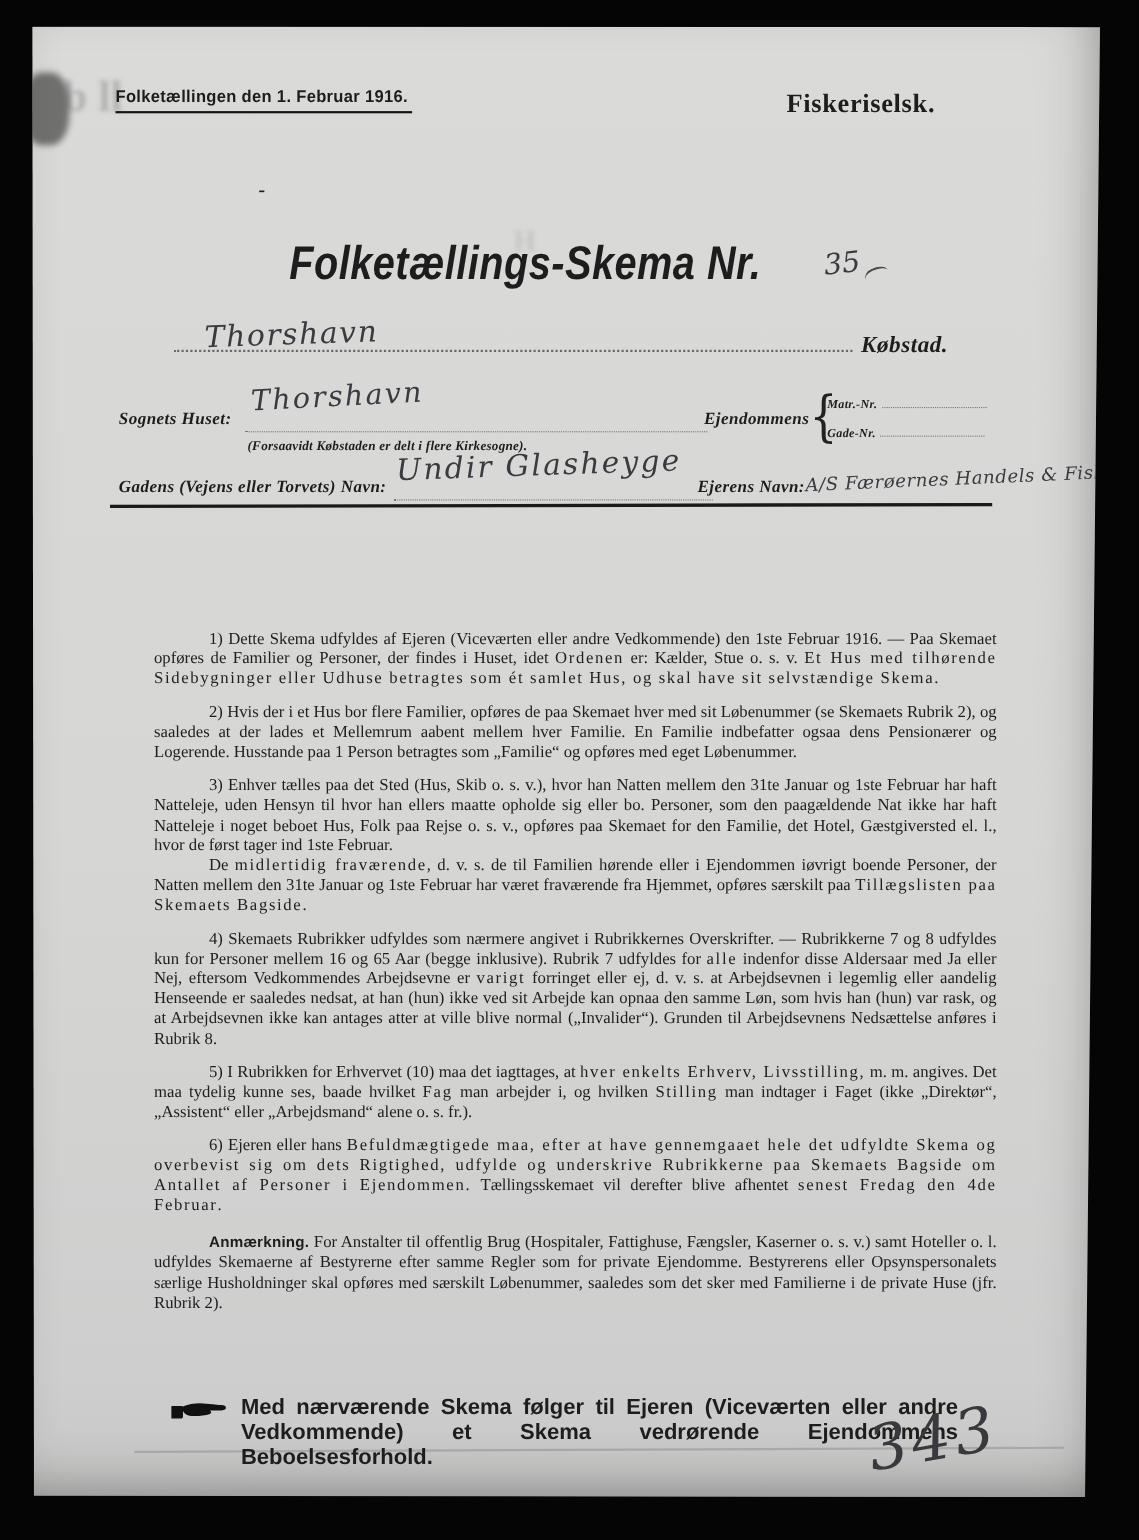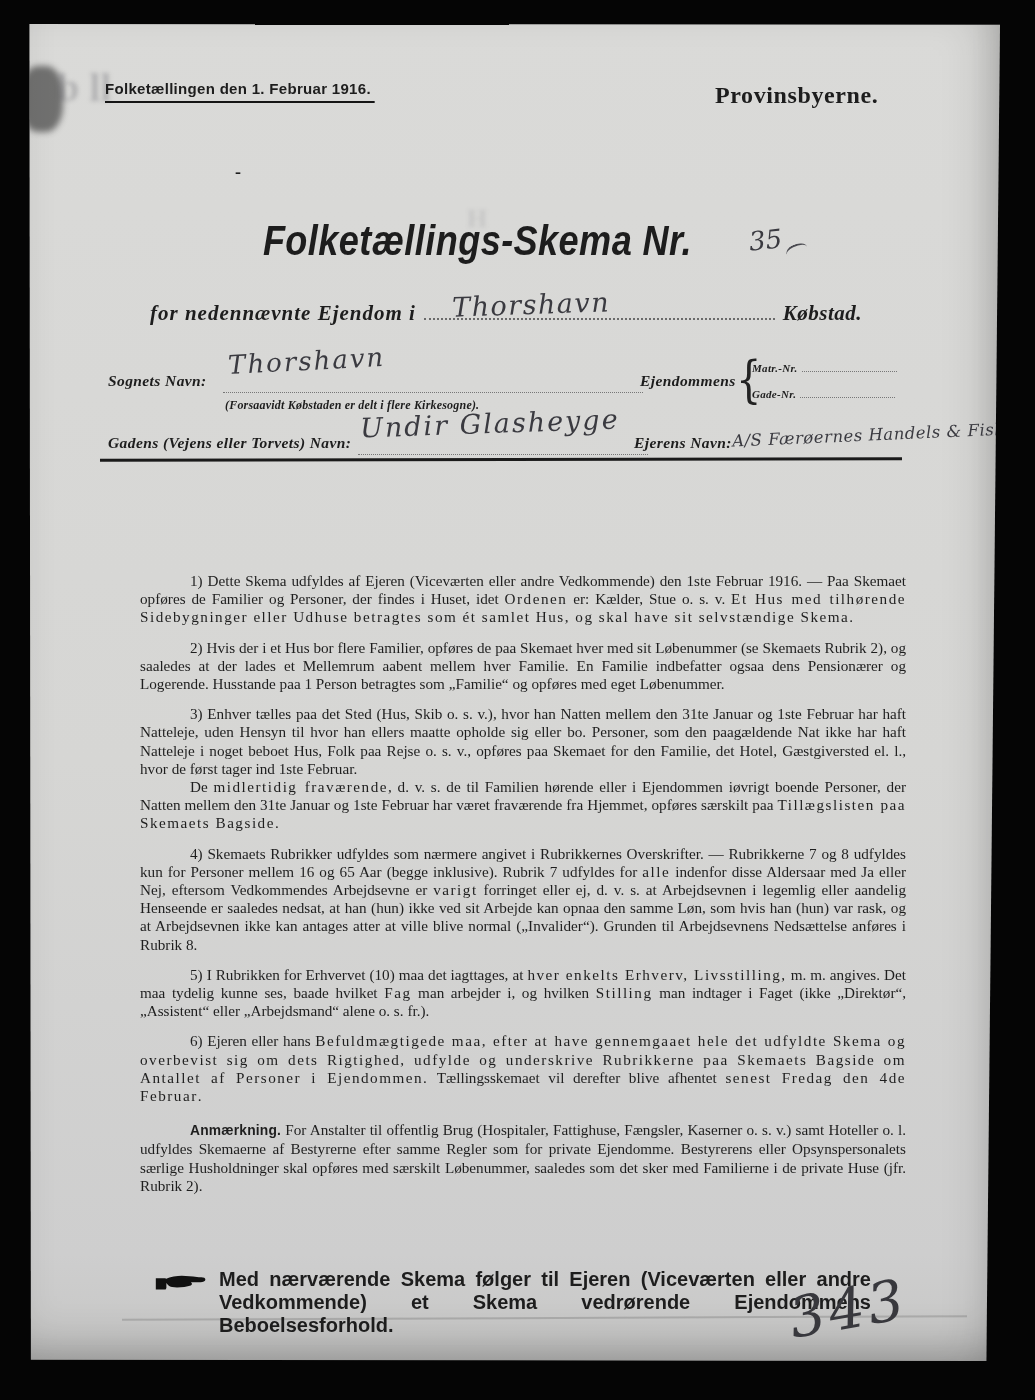--- a/index.html
+++ b/index.html
@@ -106,37 +106,36 @@
 </head>
 <body>
 
 <div class="paper">
 
   <div class="abs edge-blob" style="left:-6px;top:42px;width:42px;height:66px;"></div>
   <div class="abs ghost" style="left:30px;top:40px;font-size:40px;">b&nbsp;ll</div>
   <div class="abs ghost" style="left:440px;top:180px;font-size:26px;opacity:.5;">H</div>
 
   <div class="abs hdr-left">Folketællingen den 1. Februar 1916.</div>
-  <div class="abs hdr-right">Provinsbyerne.</div>
+  <div class="abs hdr-right">Fiskeriselsk.</div>
   <div class="abs stray-dash">-</div>
 
   <div class="abs title-row">
     <span class="title-main">Folketællings-Skema Nr.</span><span class="hand title-number">35</span><span class="title-flourish"></span>
   </div>
 
   <div class="abs subtitle-row">
-    <span class="serif-bi subtitle-prefix">for nedennævnte Ejendom i</span>
     <span class="subtitle-fill">
       <span class="hand subtitle-value">Thorshavn</span>
     </span>
     <span class="serif-bi subtitle-suffix">Købstad.</span>
   </div>
 
   <div class="abs sogn-row">
-    <span class="abs lbl sogn-label">Sognets Navn:</span>
+    <span class="abs lbl sogn-label">Sognets Huset:</span>
     <span class="abs sogn-line"></span>
     <span class="abs hand sogn-value">Thorshavn</span>
     <span class="abs sogn-caption">(Forsaavidt Købstaden er delt i flere Kirkesogne).</span>
   </div>
 
   <div class="abs ejd-group">
     <span class="abs lbl ejd-label">Ejendommens</span>
     <span class="abs brace">{</span>
     <span class="abs matr-row"><span class="small-lbl">Matr.-Nr.</span><span class="dot-sm"></span></span>
     <span class="abs gadenr-row"><span class="small-lbl">Gade-Nr.</span><span class="dot-sm"></span></span>

